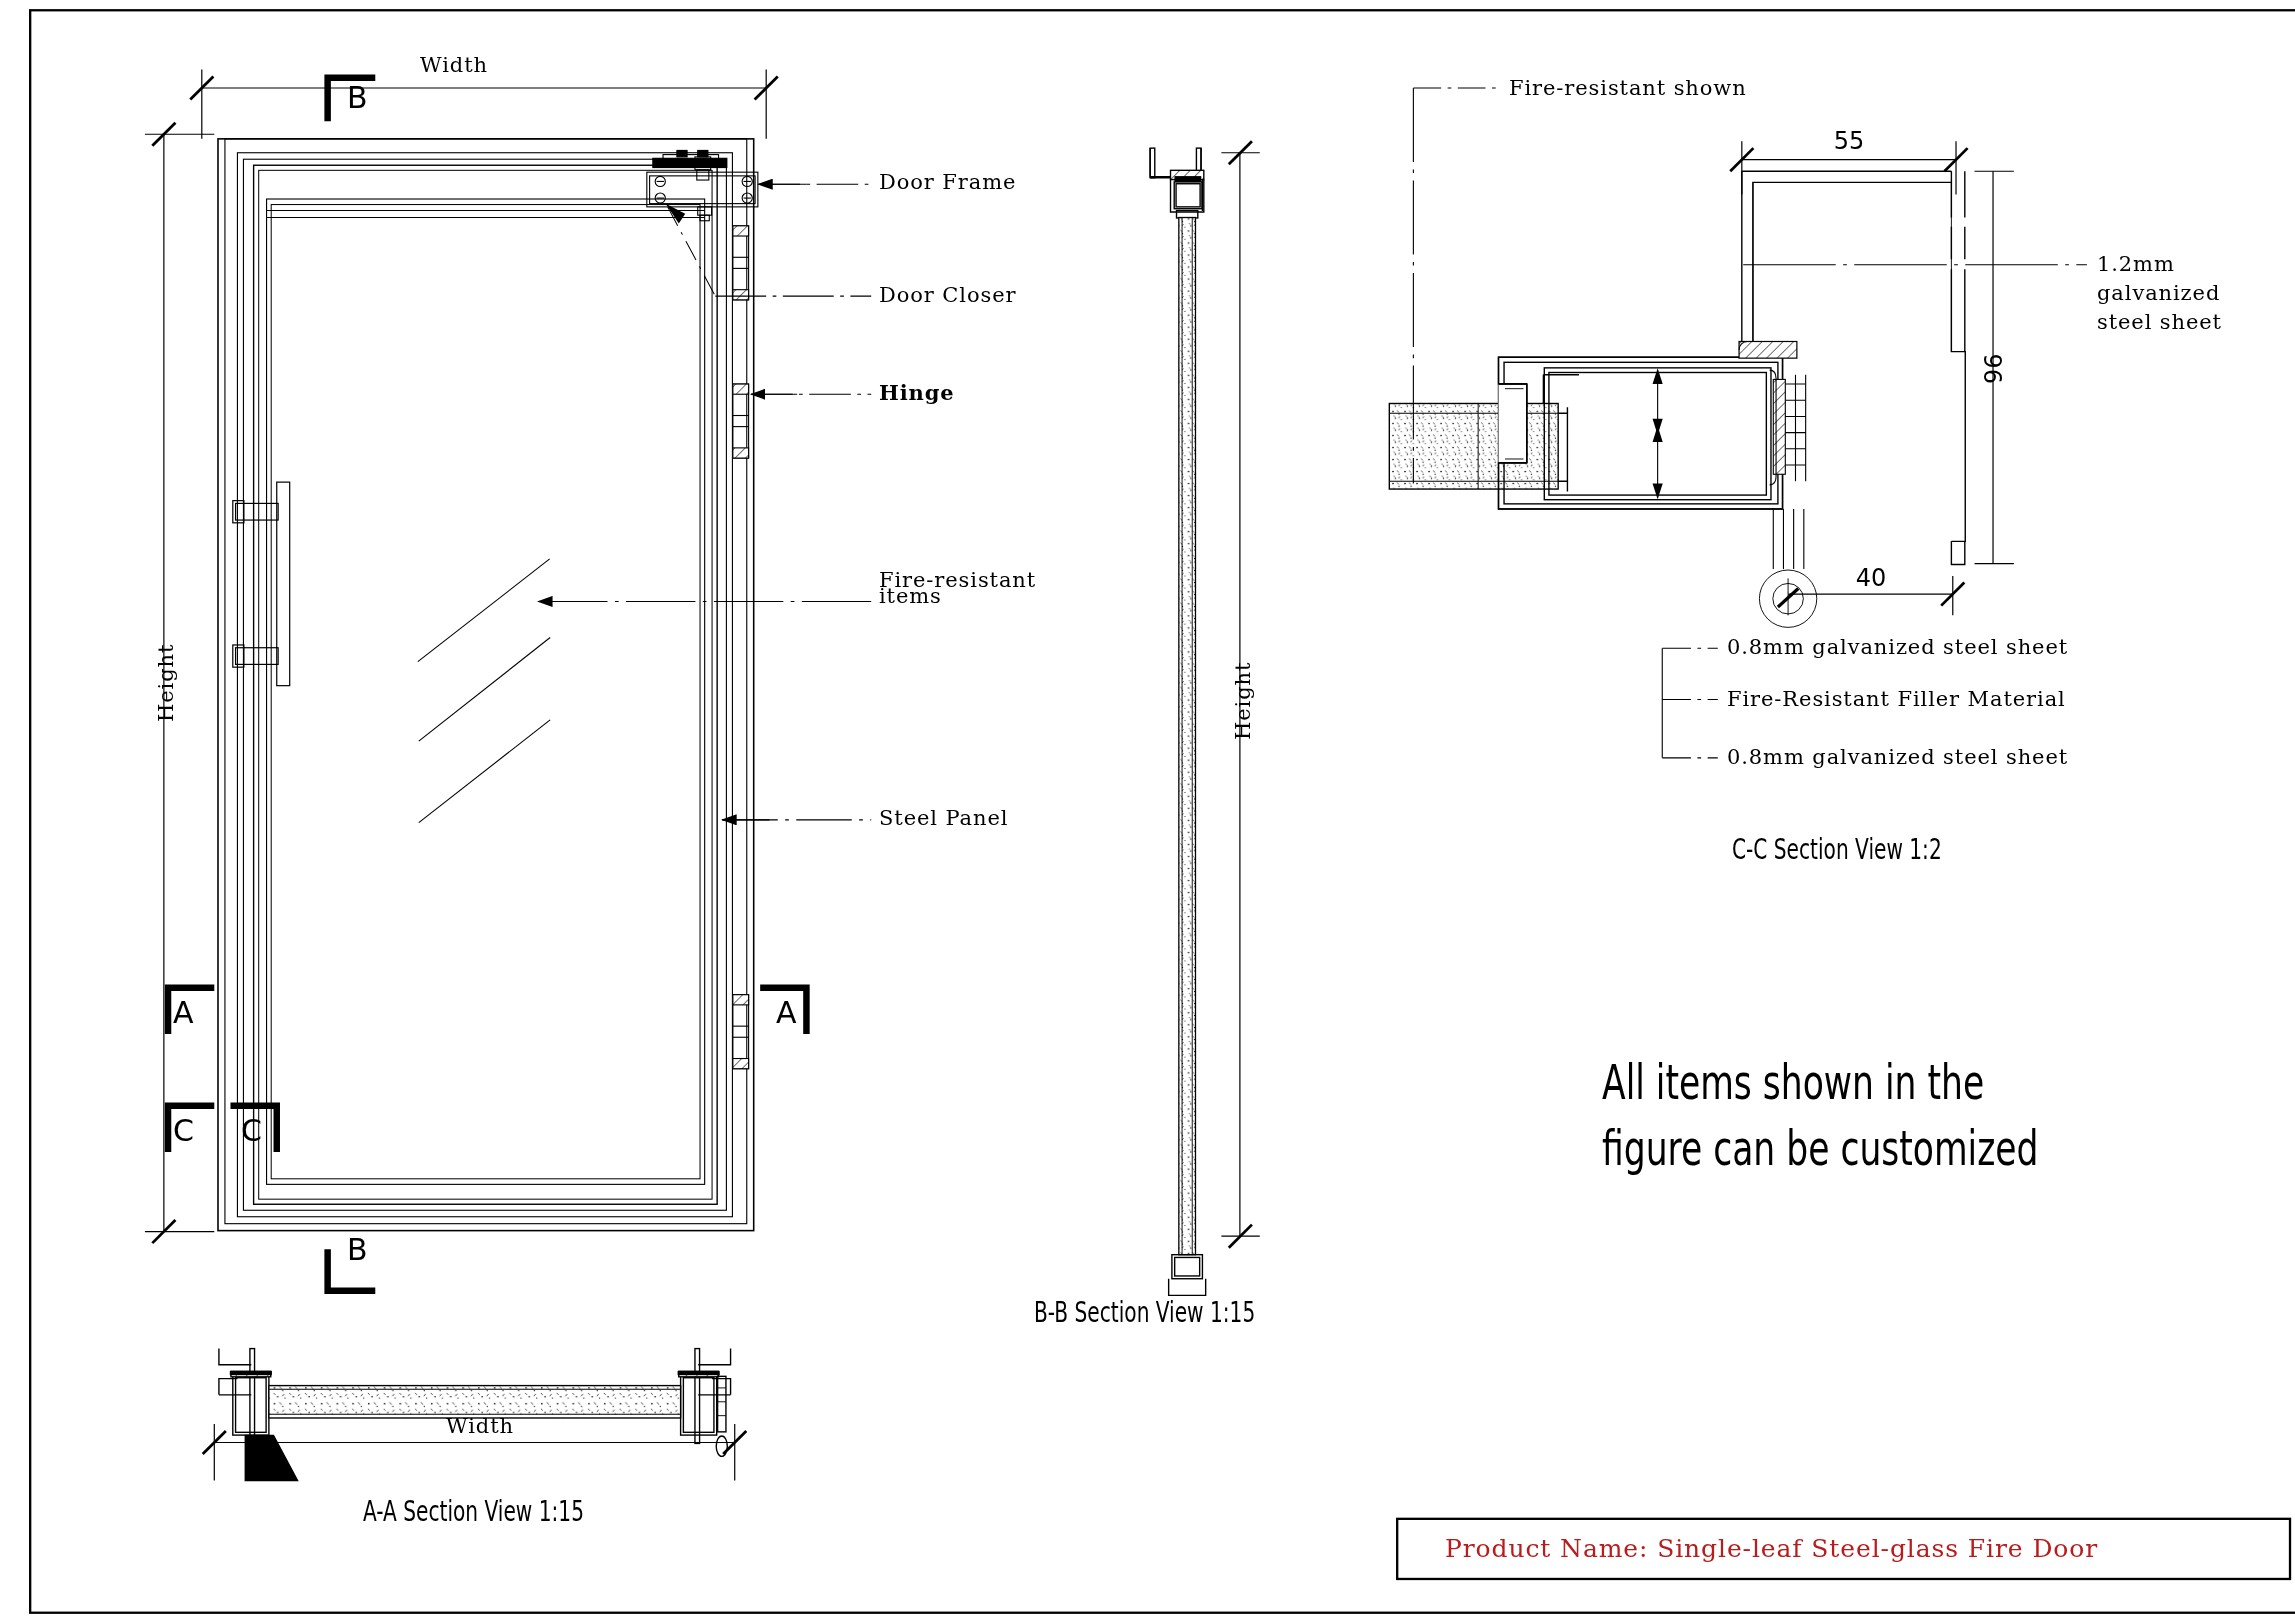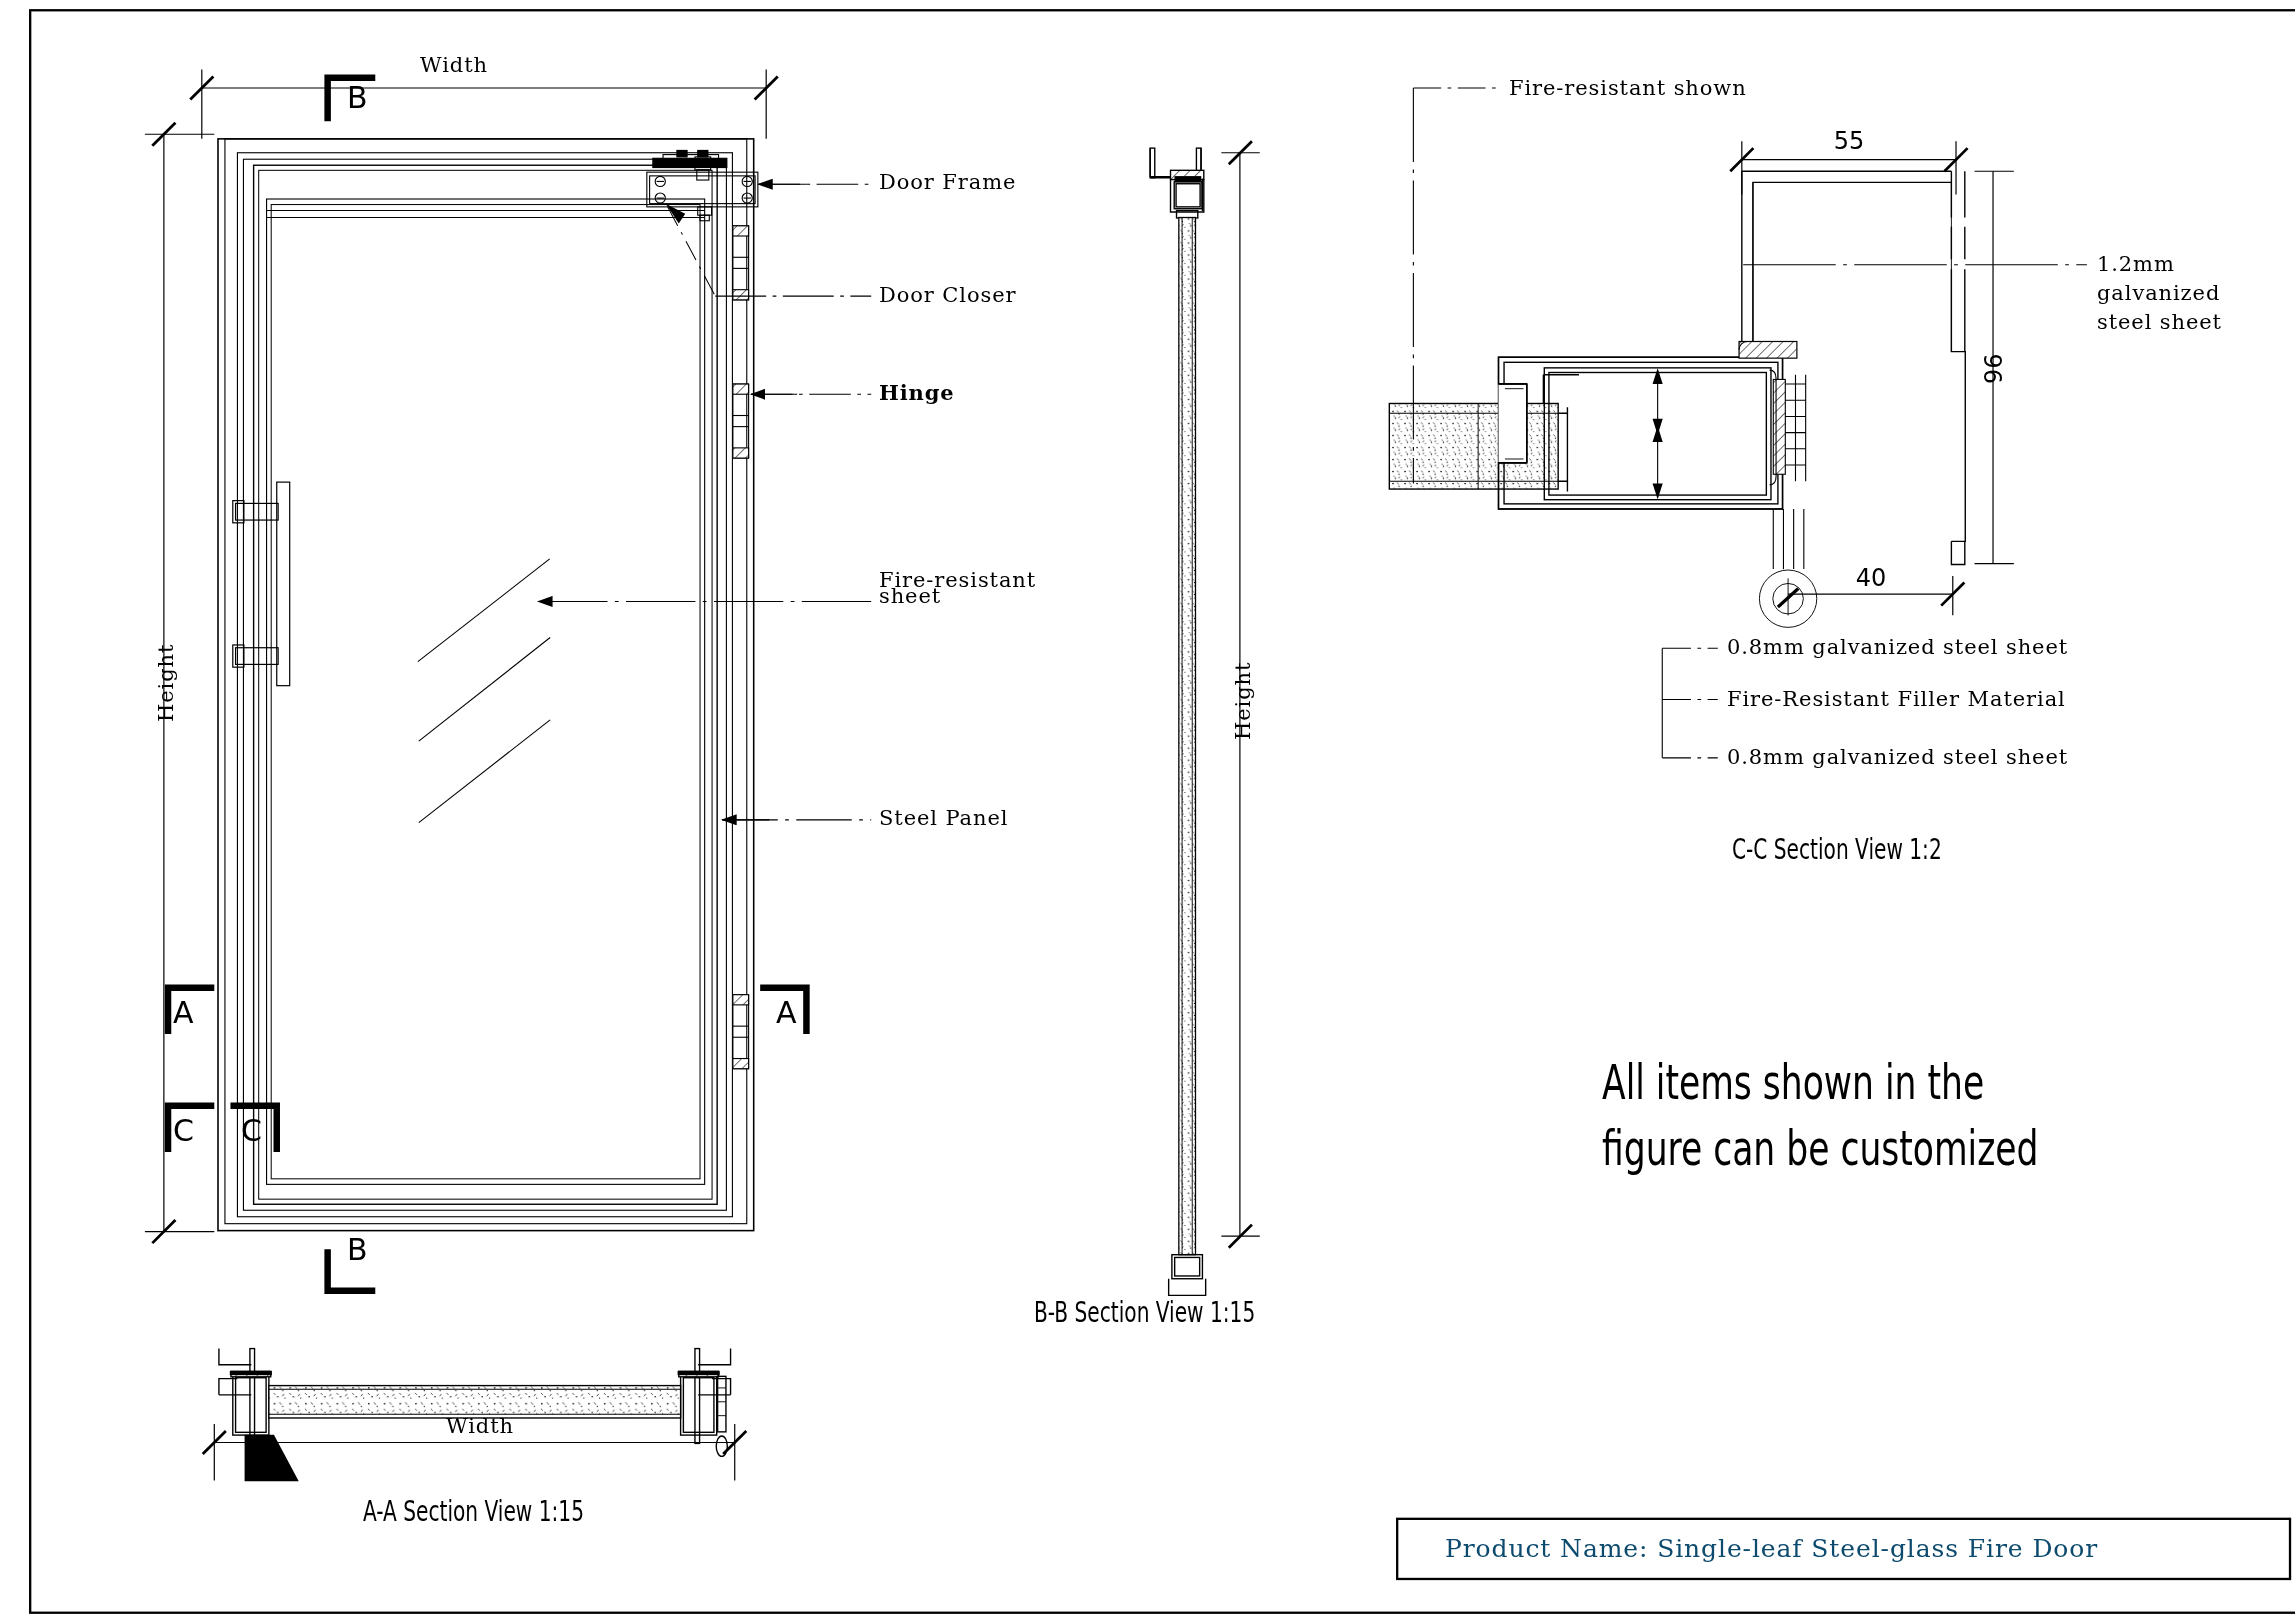--- a/index.html
+++ b/index.html
@@ -68,21 +68,21 @@
   }
   .rot90ccw {
     transform: rotate(-90deg);
     transform-origin: left top;
   }
   .titleblocktxt {
     position: absolute;
     font-family: "DejaVu Serif", "Liberation Serif", serif;
     font-size: 25px;
     letter-spacing: 0.9px;
-    color: #0c4a6e;
+    color: #b91c1c;
     white-space: pre;
   }
 </style>
 </head>
 <body>
 
 <div id="sheet">
 
   <svg id="vec" viewBox="0 0 4961 3508" xmlns="http://www.w3.org/2000/svg">
     <defs>
@@ -407,21 +407,21 @@
   <div class="secmark" style="left:327px; top:1232px;">B</div>
   <div class="secmark" style="left:153px; top:995px;">A</div>
   <div class="secmark" style="left:756px; top:995px;">A</div>
   <div class="secmark" style="left:153px; top:1113px;">C</div>
   <div class="secmark" style="left:221px; top:1113px;">C</div>
 
   <div class="lbl" style="left:859px; top:170px;">Door Frame</div>
   <div class="lbl" style="left:859px; top:283px;">Door Closer</div>
   <div class="lbl" style="left:859px; top:380px;font-weight:bold;">Hinge</div>
   <div class="lbl" style="left:859px; top:568px;">Fire-resistant</div>
-  <div class="lbl" style="left:859px; top:584px;">sheet</div>
+  <div class="lbl" style="left:859px; top:584px;">items</div>
   <div class="lbl" style="left:859px; top:806px;text-align:right;">Steel Panel</div>
 
   <div class="lbl rot90ccw" style="left:1211px; top:740px;">Height</div>
 
   <div class="vtitle" style="left:1014px; top:1296px;">B-B Section View 1:15</div>
 
   <div class="lbl" style="left:460px; top:1414px; transform:translateX(-50%);">Width</div>
 
   <div class="vtitle" style="left:343px; top:1495px;">A-A Section View 1:15</div>
 

